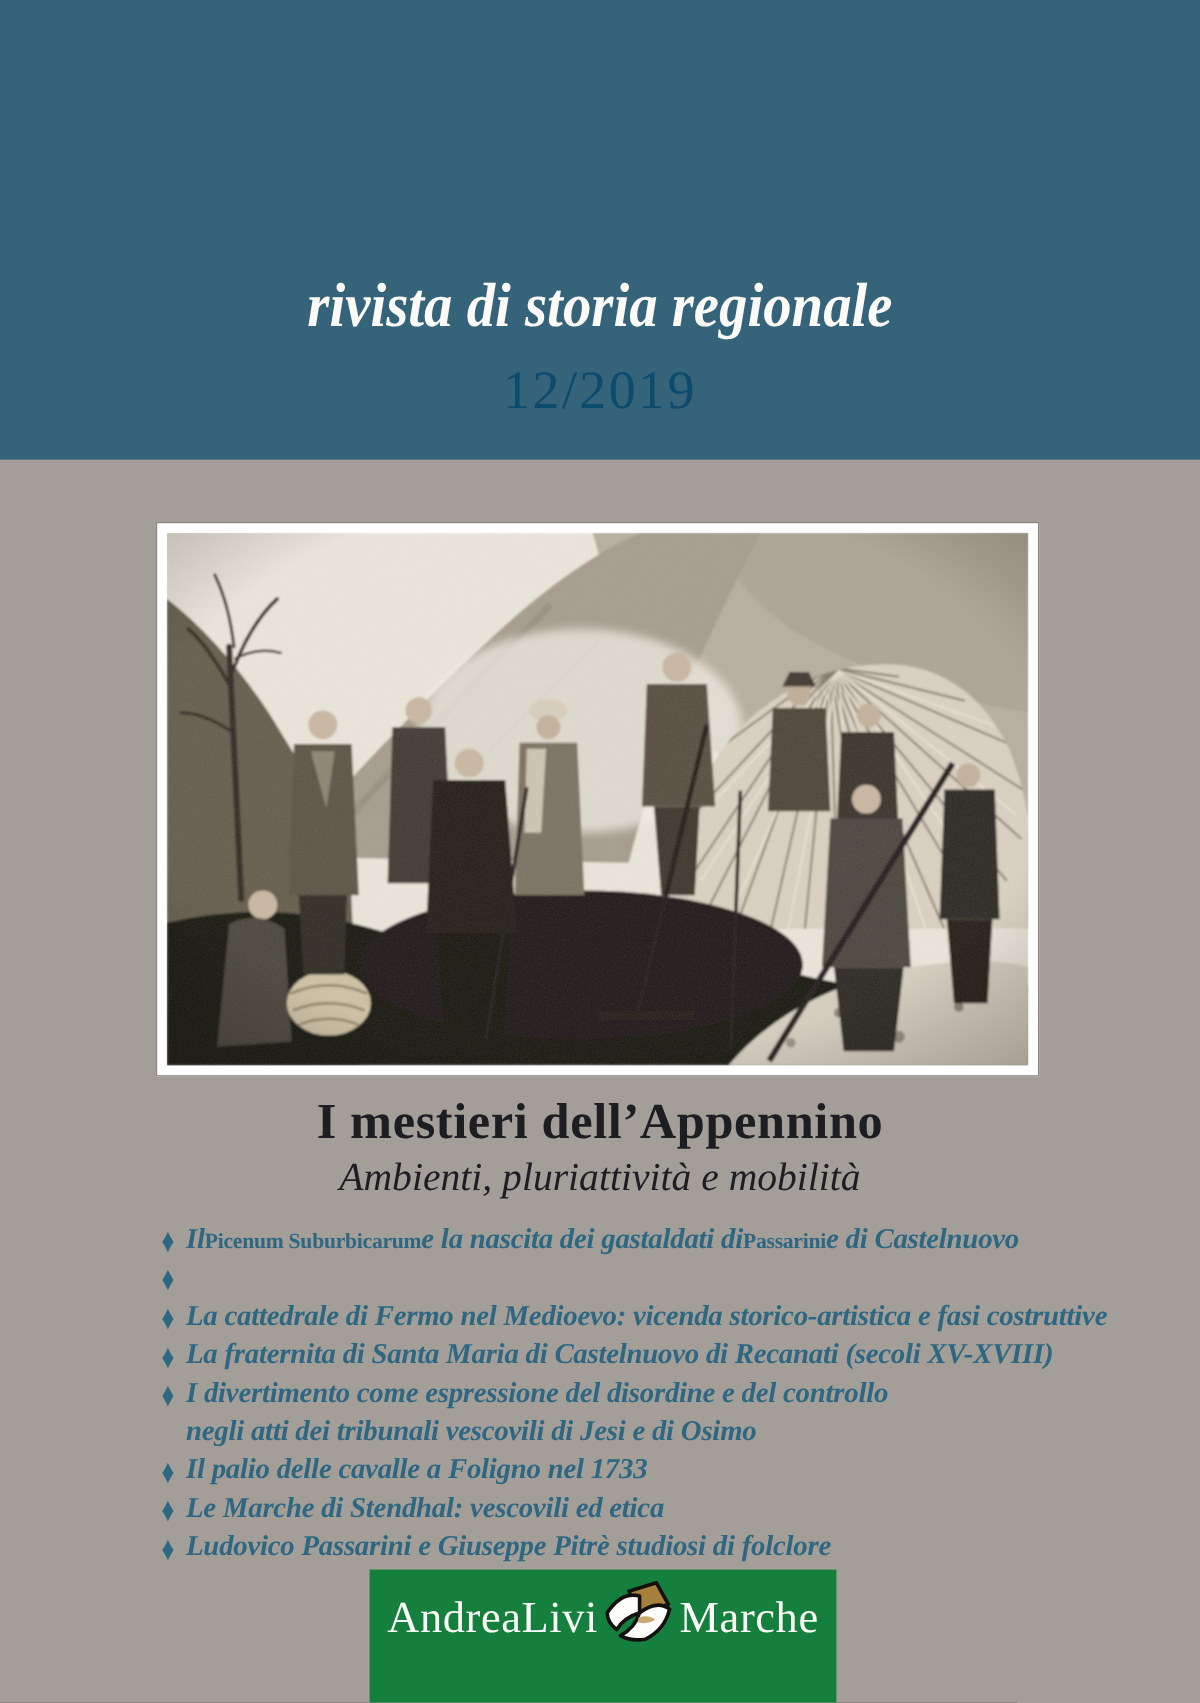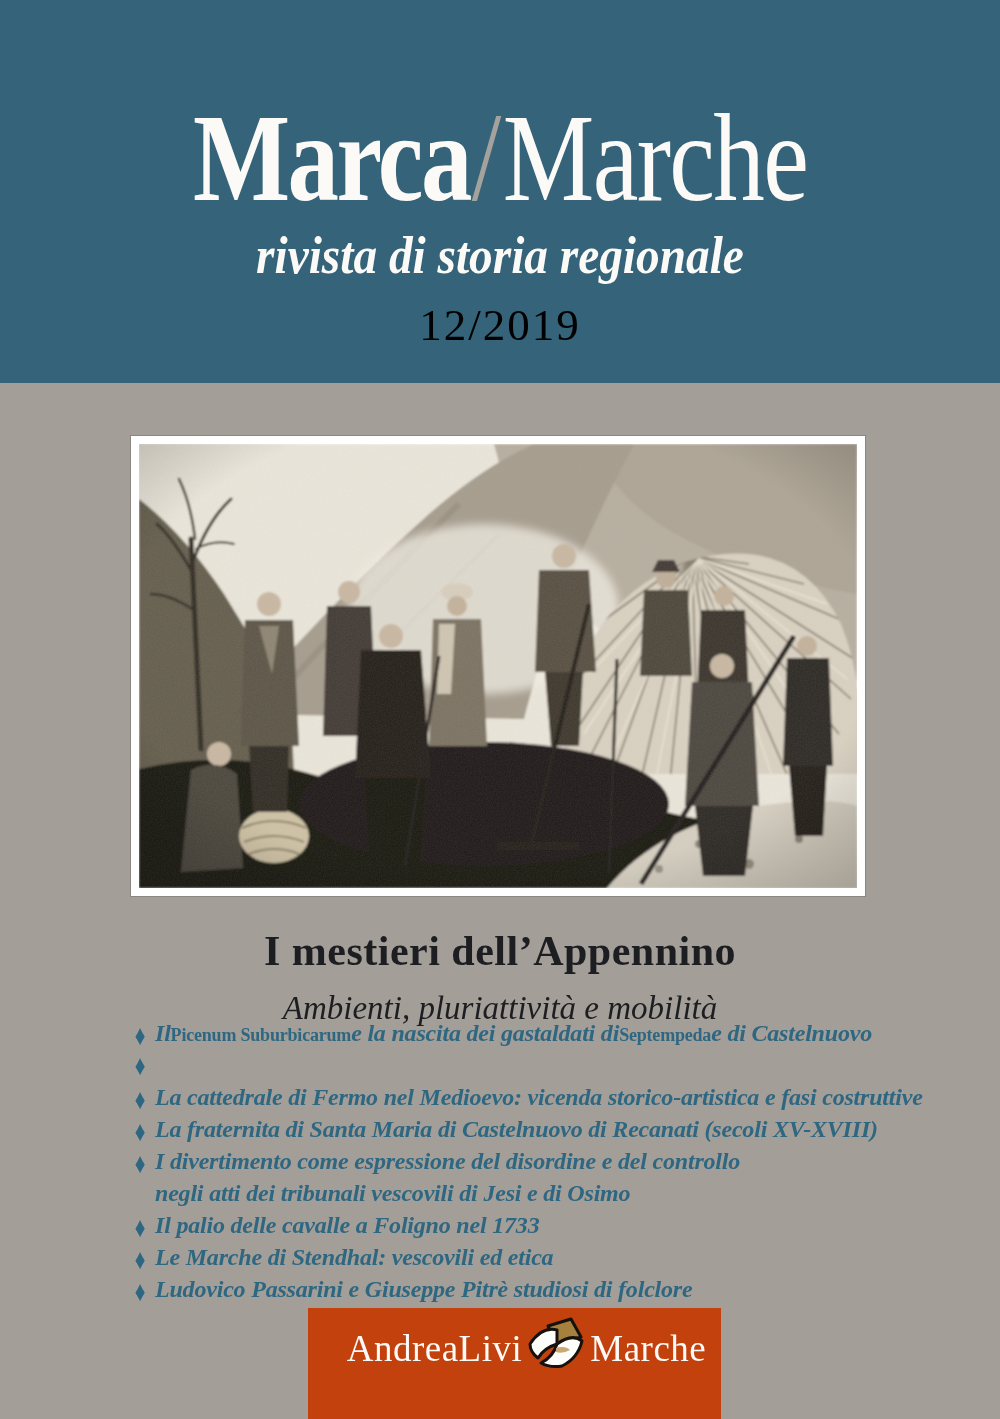--- a/index.html
+++ b/index.html
@@ -11,57 +11,54 @@
   .band-top{position:absolute;left:0;top:0;width:1000px;height:383px;background:#35637a;}
   .masthead{position:absolute;left:0;top:84px;width:1000px;text-align:center;white-space:nowrap;}
   .masthead-line{display:inline-block;transform:scaleX(0.83);transform-origin:50% 50%;white-space:nowrap;}
   .masthead .marca{font-size:124px;font-weight:700;color:#fbfaf7;letter-spacing:-3px;}
   .masthead .slash{font-size:128px;color:#a3a29c;padding:0 2px;}
   .masthead .marche{font-size:124px;font-weight:400;color:#fbfaf7;letter-spacing:-2px;}
   .masthead-sub{position:absolute;left:0;top:206px;width:1000px;text-align:center;margin-top:20px;}
   .masthead-sub .fit-sub{display:inline-block;transform:scaleX(0.91);transform-origin:50% 50%;
     font-style:italic;font-weight:700;font-size:52px;color:#fbfaf7;white-space:nowrap;}
   .issue{position:absolute;left:0;top:299px;width:1000px;text-align:center;
-    font-size:45px;color:#000000;letter-spacing:2px;}
+    font-size:45px;color:#0c4a6e;letter-spacing:2px;}
   
   .photo-frame{
     position:absolute;left:130px;top:435px;width:736px;height:462px;
     background:#ffffff;border:1px solid #8b8680;box-sizing:border-box;padding:8px;
   }
   .photo-frame svg{display:block;width:718px;height:444px;}
   
   .title-block{position:absolute;left:0;top:912px;width:1000px;text-align:center;color:#1d1e22;}
-  .title-main{font-size:42px;font-weight:700;letter-spacing:0.5px;line-height:1.1;margin:16px;}
+  .title-main{font-size:42px;font-weight:700;letter-spacing:0.5px;line-height:1.1;margin:0;}
   .title-sub{font-size:33px;font-style:italic;font-weight:400;line-height:1.1;margin:6px 0 0 0;}
   
   .toc{position:absolute;left:132px;top:1020px;width:780px;color:#2e6781;}
   .toc-line{display:flex;align-items:baseline;height:32px;white-space:nowrap;}
   .toc .bullet{
     width:16px;flex:0 0 16px;margin-right:7px;text-align:center;
     font-size:21px;display:inline-block;transform:scaleY(1.35) translateY(1px);color:#2e6781;
   }
   .toc .spacer{width:16px;flex:0 0 16px;margin-right:7px;}
   .toc .seg-italic{font-style:italic;font-weight:700;font-size:24px;letter-spacing:-0.2px;}
   .toc .seg-roman{font-style:normal;font-weight:700;font-size:18px;letter-spacing:-0.2px;}
   
-  .band-bottom{position:absolute;left:308px;top:1308px;width:389px;height:111px;background:#c2410c;padding-left:24px;}
+  .band-bottom{position:absolute;left:308px;top:1308px;width:389px;height:111px;background:#15803d;}
   .logo-row{display:flex;align-items:center;justify-content:center;margin-top:13px;}
   .logo-text{color:#fbfaf7;font-size:37px;letter-spacing:0.5px;line-height:1;}
   .logo-icon{width:60px;height:54px;margin:0 4px;position:relative;top:-4px;}
 </style>
 </head>
 <body>
 
 <div class="cover">
 
   <div class="band-top"></div>
 
-  <div class="masthead">
-    <span class="masthead-line"><span class="marca">Marca</span><span class="slash">/</span><span class="marche">Marche</span></span>
-  </div>
 
   <div class="masthead-sub">
     <span class="fit-sub">rivista di storia regionale</span>
   </div>
 
   <div class="issue">12/2019</div>
 
   <div class="photo-frame">
     <svg viewBox="0 0 718 444" preserveAspectRatio="none">
       <defs>
@@ -214,21 +211,21 @@
     <h2 class="title-sub">Ambienti, pluriattività e mobilità</h2>
   </div>
 
   <div class="toc">
       <div class="toc-item">
         <div class="toc-line">
           <span class="bullet">♦</span>
           <span class="seg-italic">Il </span>
           <span class="seg-roman">Picenum Suburbicarum</span>
           <span class="seg-italic"> e la nascita dei gastaldati di </span>
-          <span class="seg-roman">Septempeda</span>
+          <span class="seg-roman">Passarini</span>
           <span class="seg-italic"> e di Castelnuovo</span>
         </div>
       </div>
       <div class="toc-item">
         <div class="toc-line">
           <span class="bullet">♦</span>
         </div>
       </div>
       <div class="toc-item">
         <div class="toc-line">

